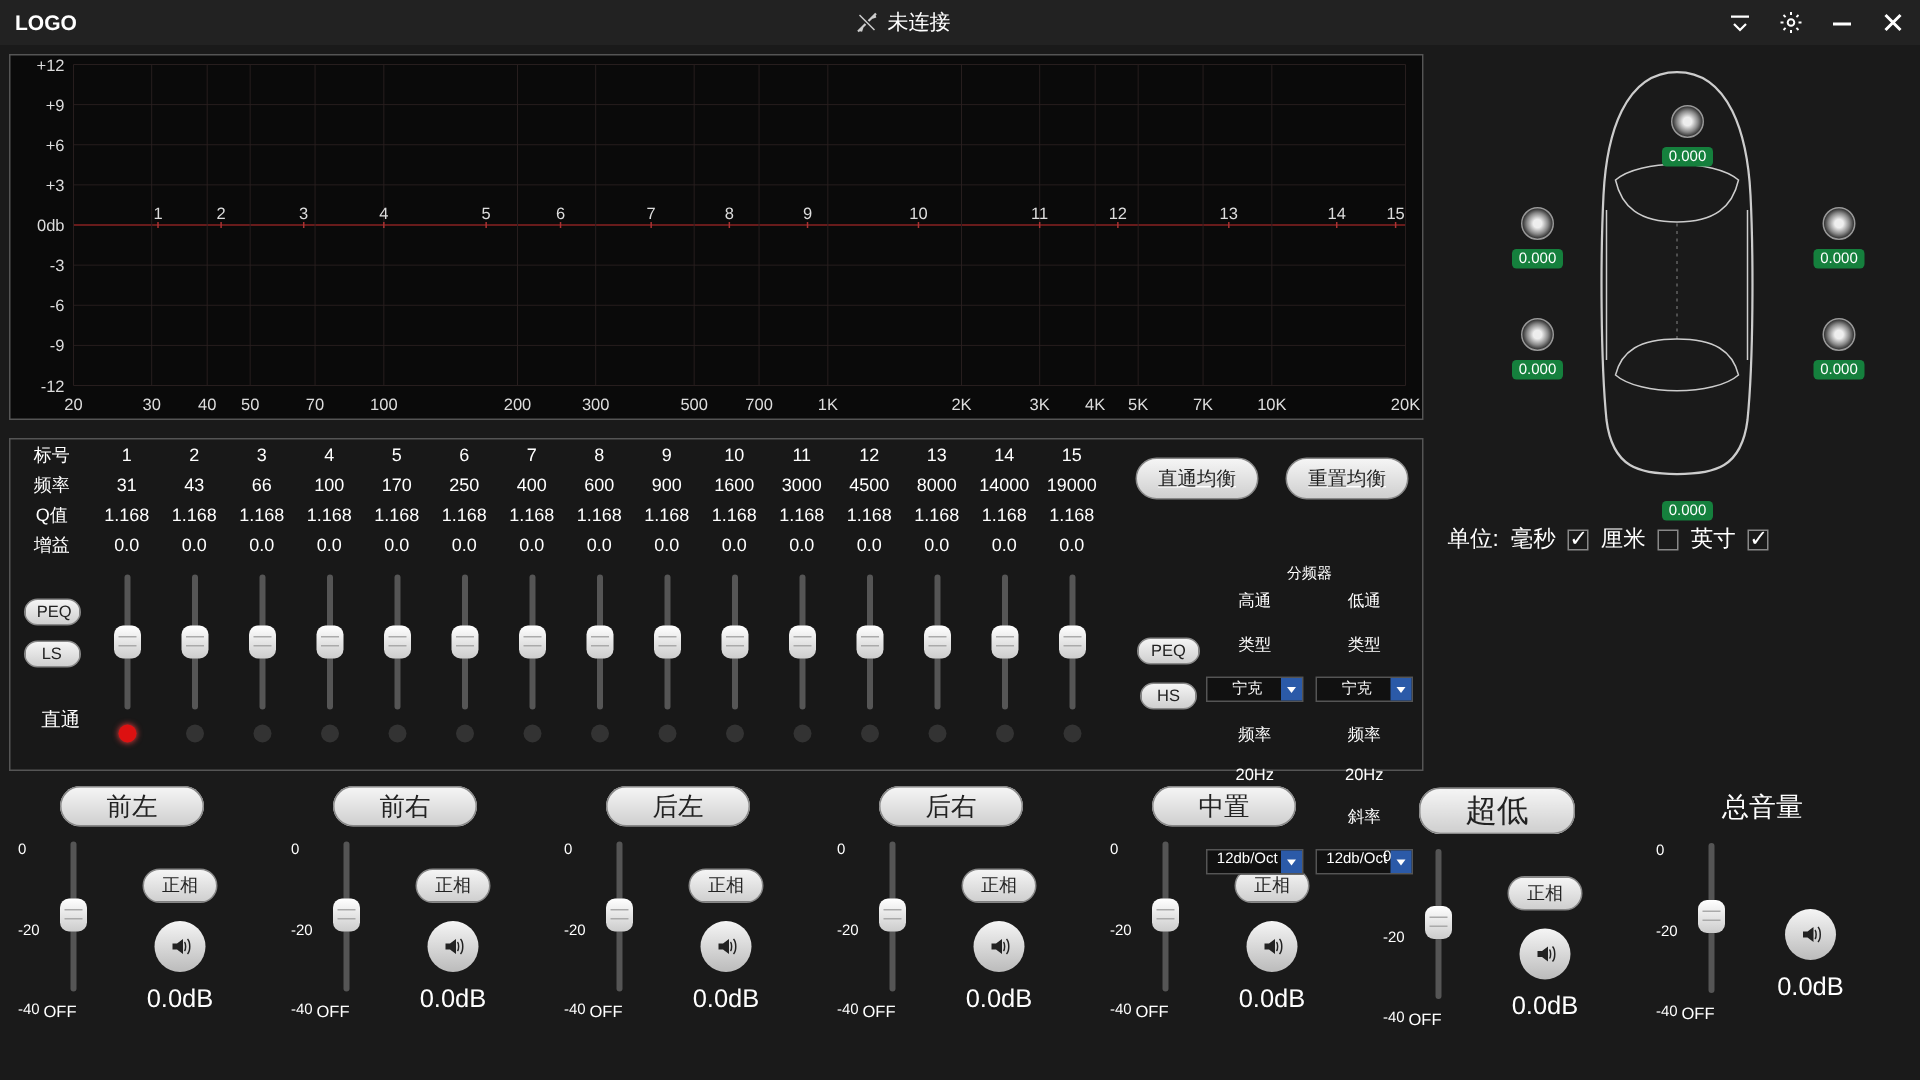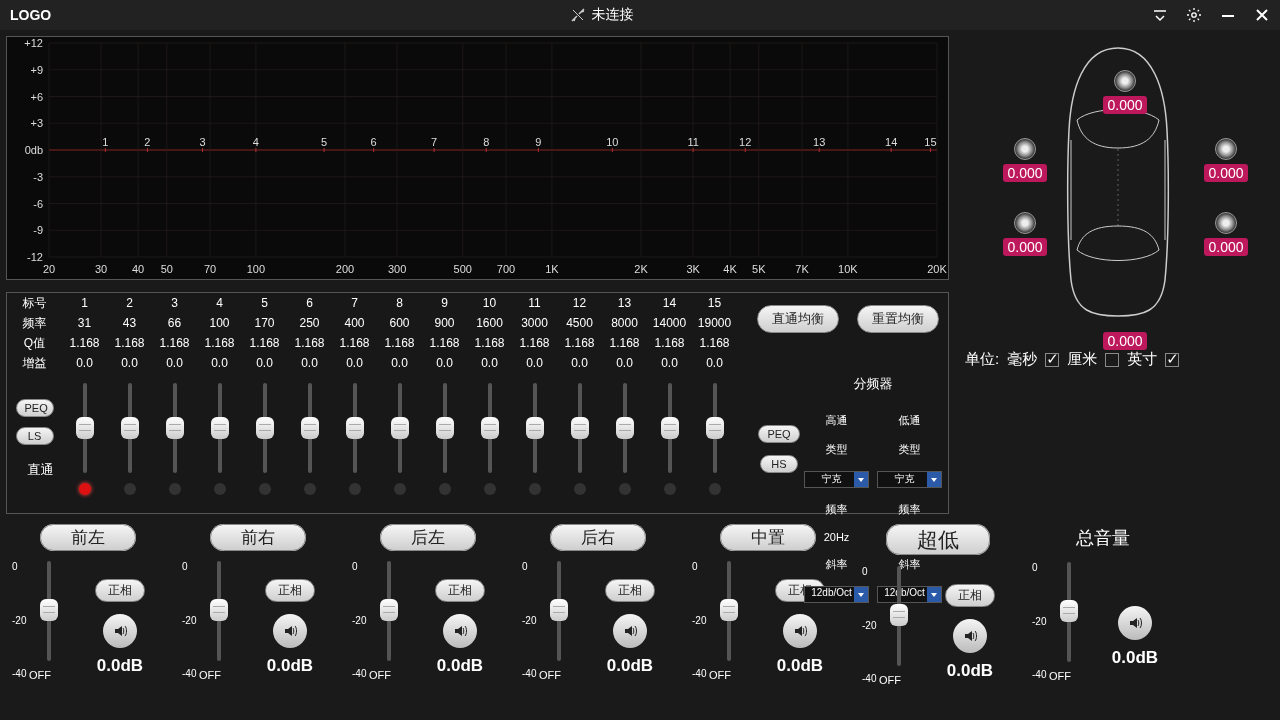--- a/index.html
+++ b/index.html
@@ -13,66 +13,66 @@
 .main { display: flex; height: 490px; }
 .left { width: 955px; height: 490px; display: flex; flex-direction: column; }
 .right { width: 325px; height: 490px; padding: 10px 10px 0 10px; }
 .graph { margin: 6px; border: 1px solid #555; height: 246px; position: relative; background: #0a0a0a; overflow: hidden; }
 .graph svg { position: absolute; top: 0; left: 0; }
 .eq-wrap { margin: 6px; border: 1px solid #555; height: 222px; background: #181818; display: flex; flex-direction: column; }
 .eq-head { display: flex; height: 82px; }
 .eq-labels { width: 55px; display: flex; flex-direction: column; justify-content: space-around; align-items: center; font-size: 12px; }
 .eq-table { flex: 1; display: flex; }
 .eq-col { width: 45px; display: flex; flex-direction: column; justify-content: space-around; align-items: center; font-size: 12px; }
-.eq-btns { width: 200px; display: flex; align-items: flex-start; justify-content: center; gap: 18px; padding-top: 12px; }
+.eq-btns { width: 200px; display: flex; align-items: flex-start; justify-content: center; gap: 18px; padding-top: 12px; text-decoration: underline; }
 .pill { background: linear-gradient(#f5f5f5,#cfcfcf); color: #222; border: 1px solid #888; border-radius: 14px; padding: 4px 14px; font-size: 13px; cursor: pointer; }
 .eq-sliders { flex: 1; display: flex; }
 .eq-slider-labels { width: 55px; display: flex; flex-direction: column; gap: 10px; align-items: center; padding-top: 26px; font-size: 13px; }
 .eq-slider-labels .pill { padding: 2px 8px; width: 38px; text-align: center; font-size: 11px; }
 .eq-slider-cols { flex: 1; display: flex; padding-top: 6px; }
 .eq-scol { width: 45px; display: flex; flex-direction: column; align-items: center; gap: 4px; }
 .vslider { width: 4px; height: 90px; background: #555; position: relative; border-radius: 2px; margin-top: 4px; }
 .vknob { position: absolute; left: 50%; transform: translateX(-50%); width: 18px; height: 22px; background: linear-gradient(#fff,#ccc); border-radius: 6px; top: 34px; cursor: pointer; }
 .vknob::before,.vknob::after{content:"";position:absolute;left:3px;right:3px;height:1px;background:#aaa;}
 .vknob::before{top:7px}.vknob::after{top:13px}
 .led { width: 12px; height: 12px; border-radius: 50%; background: #333; margin-top: 6px; }
 .led.on { background: #d11; box-shadow: 0 0 4px #f44; }
 .xover { width: 200px; height: 140px; padding: 2px 6px; display: flex; font-size: 11px; }
 .xo-left{width:50px;display:flex;flex-direction:column;gap:12px;align-items:center;padding-top:50px}
 .xo-right{flex:1}
-.xo-title{text-align:center;font-size:13px;margin-bottom:20px}
+.xo-title{text-align:center;font-size:10px;margin-bottom:4px}
 .xo-grid{display:grid;grid-template-columns:1fr 1fr;gap:14px 8px;text-align:center;font-size:11px}
 .sel{display:flex;align-items:flex-start;justify-content:center;background:#111;border:1px solid #555;height:17px;font-size:10px;position:relative;padding:0 14px 0 4px}
 .sel .dd{position:absolute;right:0;top:0;bottom:0;width:14px;background:#2b5aa8;display:flex;align-items:center;justify-content:center}
 .dd svg{width:8px;height:8px}
 .delay-title{font-size:20px;text-align:center;margin:20px 0 28px}
 .car-wrap{position:relative;height:300px}
 .car-wrap svg{position:absolute;left:50%;transform:translateX(-50%)}
 .spk{position:absolute;width:50px;text-align:center}
 .spk-ico{width:22px;height:22px;border-radius:50%;background:radial-gradient(#eee 20%,#888 50%,#333 70%);border:1px solid #999;margin:0 auto 4px}
-.spk-val{background:#be185d;border-radius:3px;padding:1px 4px;font-size:14px;display:inline-block}
+.spk-val{background:#15803d;border-radius:3px;padding:1px 4px;font-size:10px;display:inline-block}
 .units{display:flex;align-items:center;gap:8px;font-size:15px;margin-top:10px}
 .chk{width:14px;height:14px;border:1px solid #888;display:inline-block;position:relative}
 .chk.on::after{content:"✓";position:absolute;top:-4px;left:0;font-size:15px}
-.bottom{height:198px;display:flex;padding:4px 8px 4px 8px;gap:10px}
+.bottom{height:198px;display:flex;padding:4px 8px 4px 8px;gap:22px}
 .ch{width:160px}
 .ch-hd{text-align:center;margin:2px 0 6px}
 .ch-body{display:flex;height:148px}
 .ch-slider{width:64px;display:flex;flex-direction:column;align-items:center;position:relative}
 .ch-scale{font-size:10px;display:flex;flex-direction:column;justify-content:space-between;position:absolute;left:4px;top:6px;bottom:24px}
 .ch-track{width:4px;height:100px;background:#555;position:relative;border-radius:2px;margin-top:6px;margin-left:18px}
 .ch-off{font-size:11px;margin-top:8px}
 .ch-ctrl{flex:1;display:flex;flex-direction:column;align-items:center;gap:12px;padding-top:24px}
 .mpill{background:linear-gradient(#f5f5f5,#cfcfcf);color:#222;border:1px solid #888;border-radius:12px;padding:2px 12px;font-size:12px}
 .mrnd{width:34px;height:34px;border-radius:50%;background:linear-gradient(#f5f5f5,#bbb);display:flex;align-items:center;justify-content:center;color:#222;font-size:16px}
-.ch-db{font-size:17px;font-weight:bold;text-align:center;margin-top:-4px}
+.ch-db{font-size:17px;font-weight:normal;text-align:center;margin-top:-4px}
 .end{width:140px;display:flex;flex-direction:column;align-items:center;padding-top:12px;gap:48px}
 .end .mpill{padding:4px 10px;font-size:13px}
 .sec-title{font-size:18px}
-#zt{text-align:center;padding-left:12px;margin-top:6px}
+#zt{text-align:center;padding-left:12px;margin-top:16px}
 </style>
 </head>
 <body>
 
 <div class="header">
   <div class="logo">LOGO</div>
   <div class="header-center">
     <span class="ico">
         <svg viewBox="0 0 16 16">
           <path d="M2 14 L7 9 M9 7 L14 2 M5 11 l-1 3 M11 5 l3-1" stroke="#ccc" stroke-width="1.5" fill="none"></path>

